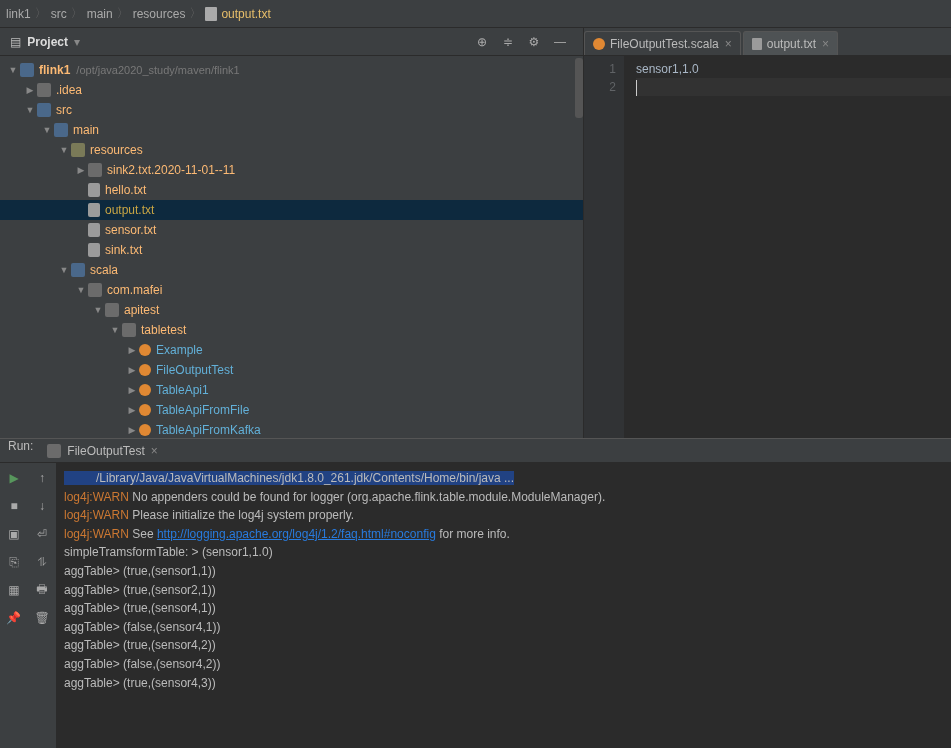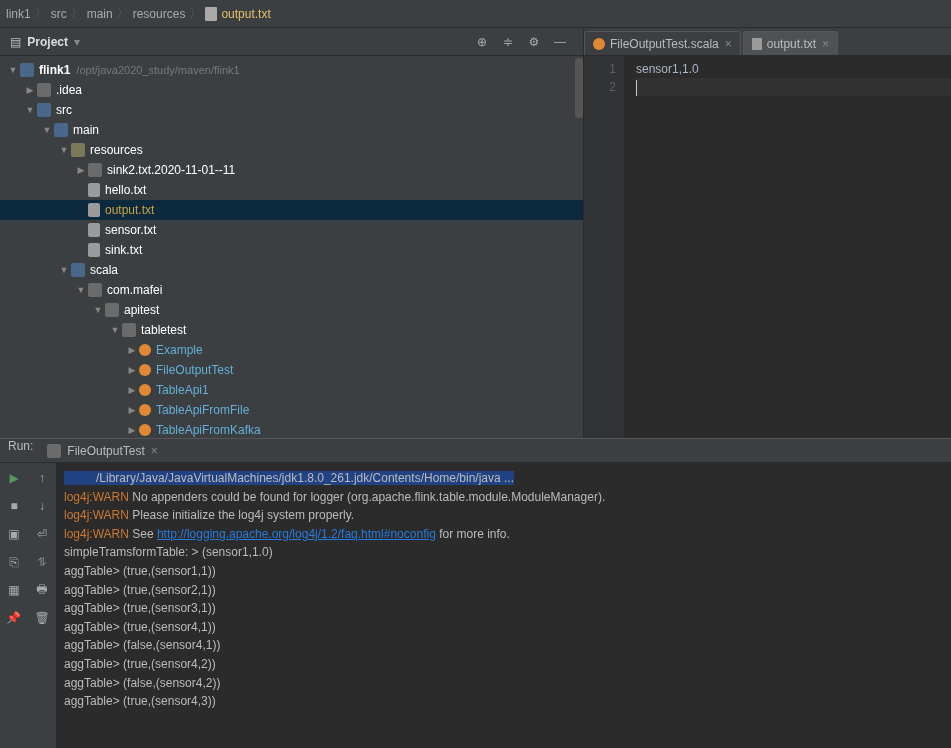--- a/index.html
+++ b/index.html
@@ -18,21 +18,21 @@
 .tree { flex:1; overflow:auto; padding:4px 0; }
 .tree-row { display:flex; align-items:center; height:20px; white-space:nowrap; cursor:pointer; }
 .tree-row.selected { background:#0d293e; }
 .tw { display:inline-block; width:10px; text-align:center; color:#888; font-size:9px; margin-right:2px;}
 .ic { display:inline-block; width:14px; height:14px; margin-right:5px; border-radius:2px; vertical-align:middle; }
 .ic-folder { background:#7a7a58; }
 .ic-folderblue { background:#4a688a; }
 .ic-folderlt { background:#6b6b6b; }
 .ic-file { background:#9b9b9b; width:12px; }
 .ic-scala { background:#e08833; border-radius:50%; width:12px; height:12px; }
-.lbl { color:#ffffff; }
+.lbl { color:#fdba74; }
 .lbl-hl { color:#62b0d8; }
 .lbl-sel { color:#c9a544; }
 .lbl-dim { color:#787878; margin-left:6px; font-size:11px; }
 .scrollbar-shim { width:8px; background:#555; position:absolute; right:0; top:0; height:60px; border-radius:3px;}
 .editor-pane { flex:1; display:flex; flex-direction:column; background:#2b2b2b; }
 .tabs { height:28px; display:flex; align-items:flex-end; background:#3c3f41; border-bottom:1px solid #2b2b2b;}
 .tab { height:24px; display:flex; align-items:center; padding:0 8px; background:#3c3f41; border:1px solid #555; border-bottom:none; margin-right:2px; cursor:pointer; border-radius:3px 3px 0 0;}
 .tab.active { background:#4e5254; }
 .tab .close { margin-left:6px; color:#888; font-size:12px;}
 .tab-sc-ic { width:12px;height:12px;background:#e08833;border-radius:50%;margin-right:5px;}
@@ -241,21 +241,20 @@
       <span class="tool-btn">🗑</span>
     </div>
     <div class="console" id="console">
         <div><span class="c-hl">/Library/Java/JavaVirtualMachines/jdk1.8.0_261.jdk/Contents/Home/bin/java ...</span></div>
         <div><span class="c-warn">log4j:WARN </span><span class="c-body">No appenders could be found for logger (org.apache.flink.table.module.ModuleManager).</span></div>
         <div><span class="c-warn">log4j:WARN </span><span class="c-body">Please initialize the log4j system properly.</span></div>
         <div><span class="c-warn">log4j:WARN </span><span class="c-body">See </span><span class="c-link">http://logging.apache.org/log4j/1.2/faq.html#noconfig</span><span class="c-body"> for more info.</span></div>
         <div class="c-body"> simpleTramsformTable: &gt; (sensor1,1.0)</div>
         <div class="c-body"> aggTable&gt; (true,(sensor1,1))</div>
         <div class="c-body"> aggTable&gt; (true,(sensor2,1))</div>
-        <div class="c-body"> aggTable&gt; (true,(sensor3,1))</div>
         <div class="c-body"> aggTable&gt; (true,(sensor4,1))</div>
         <div class="c-body"> aggTable&gt; (false,(sensor4,1))</div>
         <div class="c-body"> aggTable&gt; (true,(sensor4,2))</div>
         <div class="c-body"> aggTable&gt; (false,(sensor4,2))</div>
         <div class="c-body"> aggTable&gt; (true,(sensor4,3))</div>
       </div>
   </div>
 </div>
 
 </body></html>

